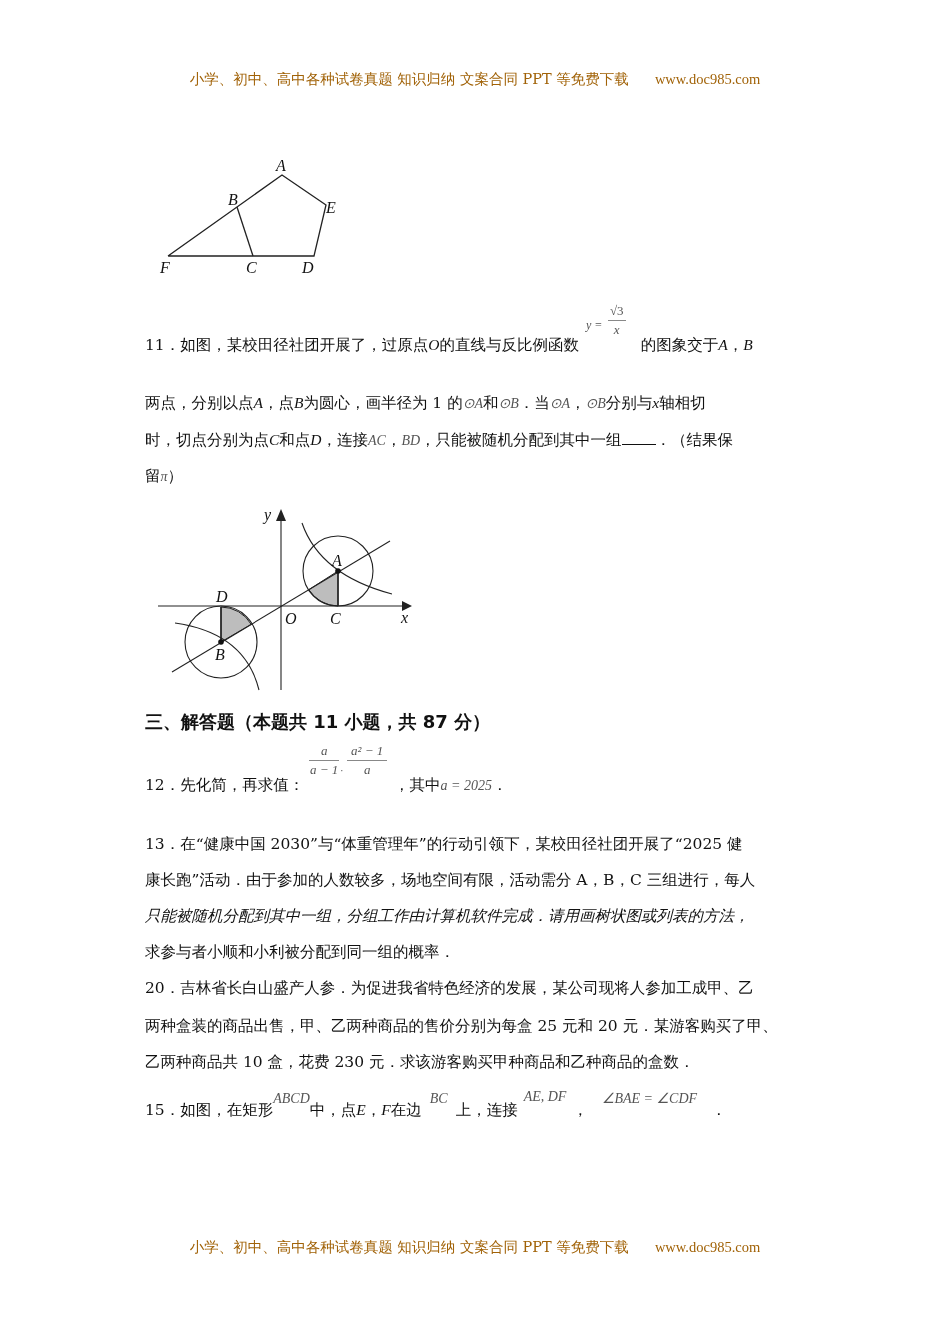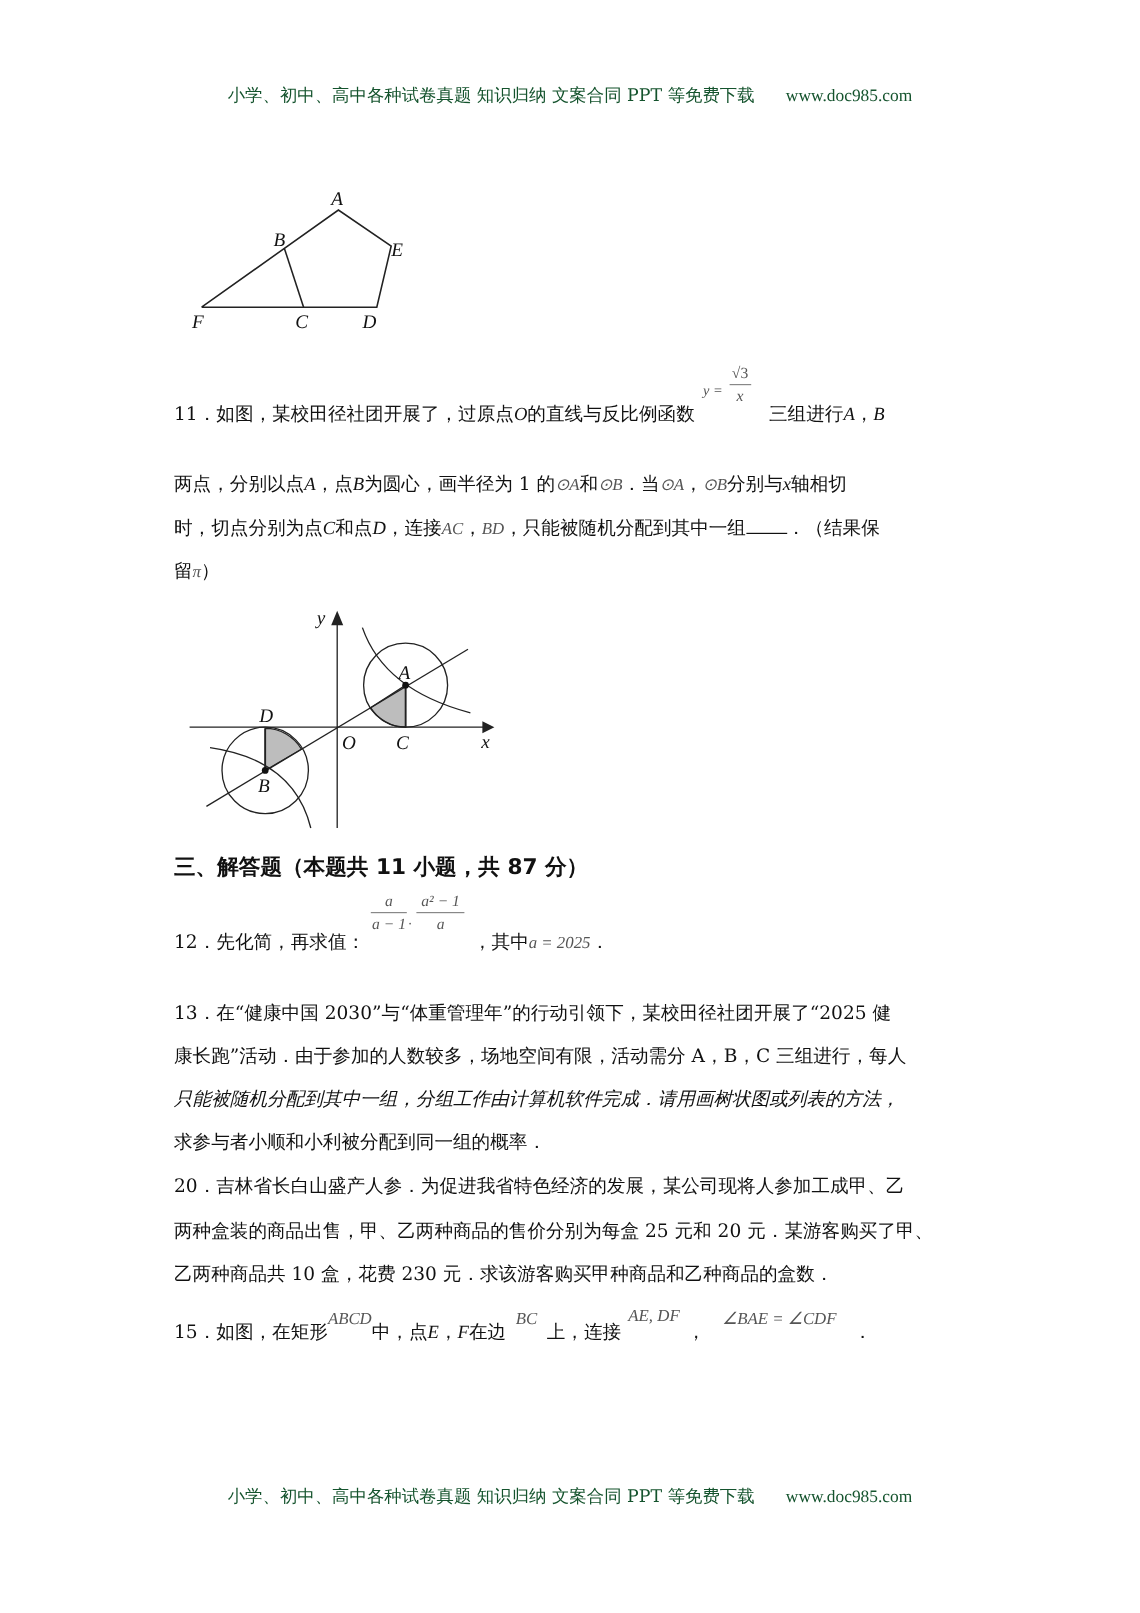--- a/index.html
+++ b/index.html
@@ -1,18 +1,18 @@
 <!DOCTYPE html>
 <html><head>
 <meta charset="utf-8">
 <style>
   html, body { margin: 0; padding: 0; background: #ffffff; }
   body { width: 950px; height: 1344px; position: relative; overflow: hidden;
          font-family: "DejaVu Serif", "Liberation Serif", serif; color: #111; }
-  .hdr { position: absolute; left: 0; width: 950px; text-align: center; font-size: 14.5px; color: #14532d; }
+  .hdr { position: absolute; left: 0; width: 950px; text-align: center; font-size: 14.5px; color: #a16207; }
   .hdr .url { margin-left: 26px; font-family: "Liberation Serif", serif; }
   .line { position: absolute; left: 145px; font-size: 15.5px; white-space: nowrap; color: #111; }
   .it { font-style: italic; font-family: "Liberation Serif", serif; }
   .math { font-family: "Liberation Serif", serif; font-style: italic; color: #555; font-size: 14px; }
   .frac { display: inline-block; vertical-align: middle; text-align: center; color: #555;
           font-family: "Liberation Serif", serif; font-style: italic; font-size: 13px; line-height: 1.1; }
   .frac .num { display: block; border-bottom: 1px solid #888; padding: 0 2px 2px; }
   .frac .den { display: block; padding-top: 2px; }
   .blank { display: inline-block; width: 34px; border-bottom: 1.5px solid #111; height: 14px; vertical-align: baseline; }
   .sec { position: absolute; left: 145px; font-size: 18px; font-weight: bold; font-family: "DejaVu Sans", sans-serif; }
@@ -40,21 +40,21 @@
 
 <div class="line" style="top:330px;">
   <span>11．</span><span>如图，某校田径社团开展了，过原点</span><span class="it">O</span><span>的直线与反比例函数</span>
   <span style="position:relative;display:inline-block;width:52px;height:20px;">
     <span class="math" style="position:absolute;left:2px;top:-12px;font-size:12px;">y =</span>
     <span class="frac" style="position:absolute;left:24px;top:-26px;">
       <span class="num" style="font-style:normal;">√3</span>
       <span class="den">x</span>
     </span>
   </span>
-  <span>三组进行</span><span class="it">A</span><span>，</span><span class="it">B</span>
+  <span>的图象交于</span><span class="it">A</span><span>，</span><span class="it">B</span>
 </div>
 
 <div class="line" style="top:393px;">
   <span>两点，分别以点</span><span class="it">A</span><span>，点</span><span class="it">B</span><span>为圆心，画半径为 1 的</span><span class="math">⊙A</span><span>和</span><span class="math">⊙B</span><span>．当</span><span class="math">⊙A</span><span>，</span><span class="math">⊙B</span><span>分别与</span><span class="it">x</span><span>轴相切</span>
 </div>
 
 <div class="line" style="top:430px;">
   <span>时，切点分别为点</span><span class="it">C</span><span>和点</span><span class="it">D</span><span>，连接</span><span class="math">AC</span><span>，</span><span class="math">BD</span><span>，只能被随机分配到其中一组</span><span class="blank"></span><span>．（结果保</span>
 </div>
 

